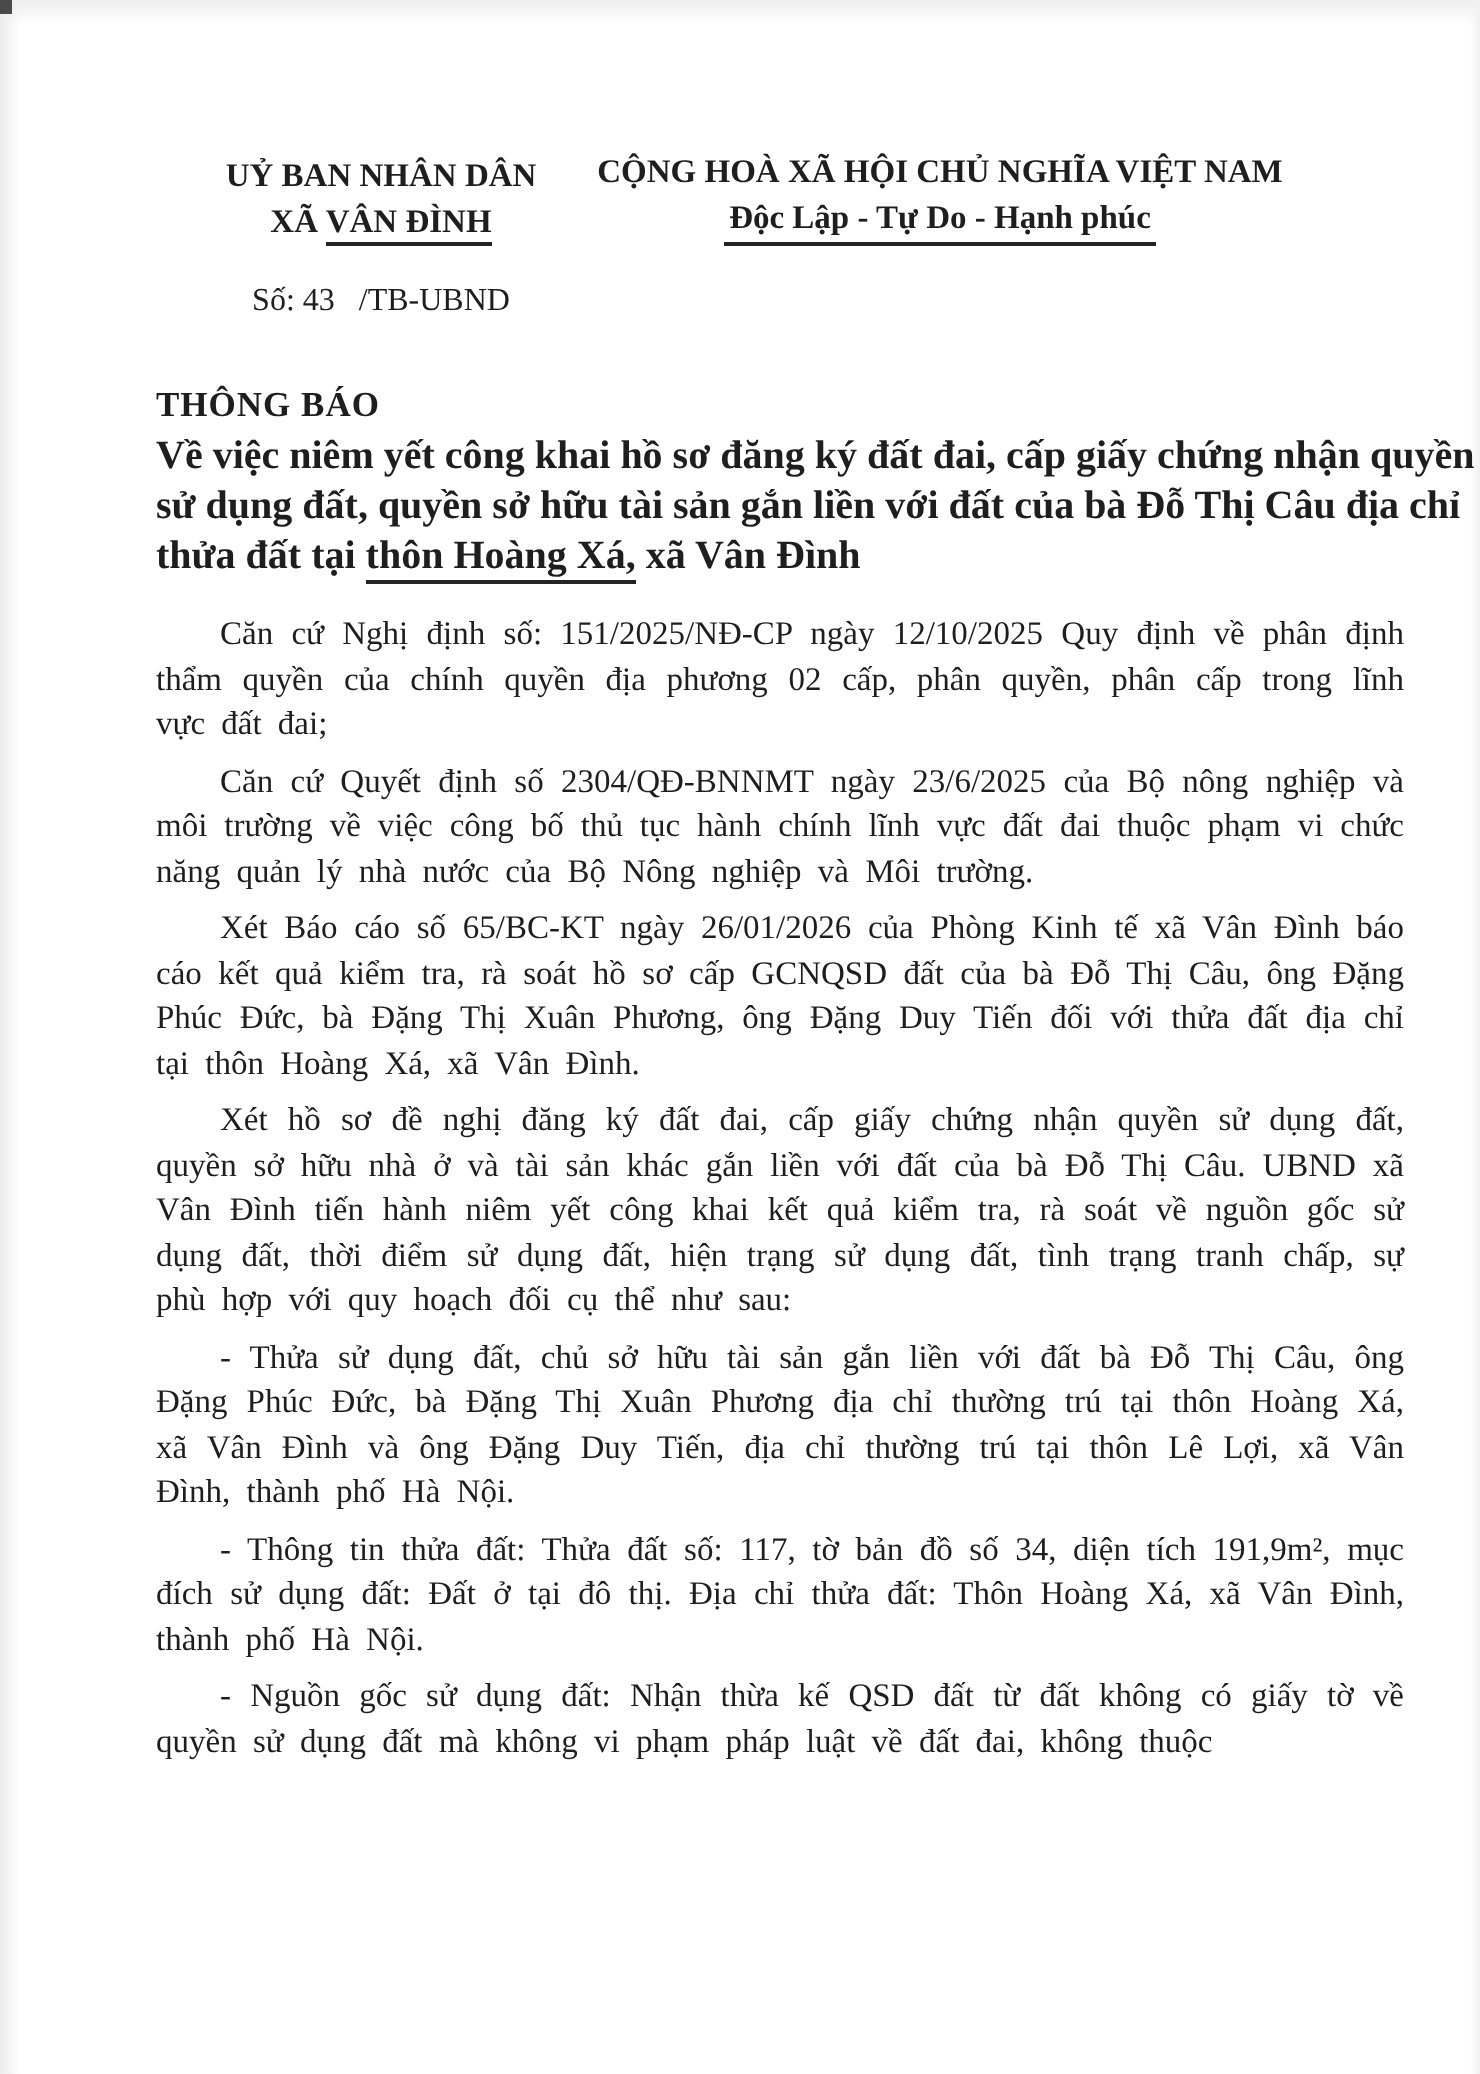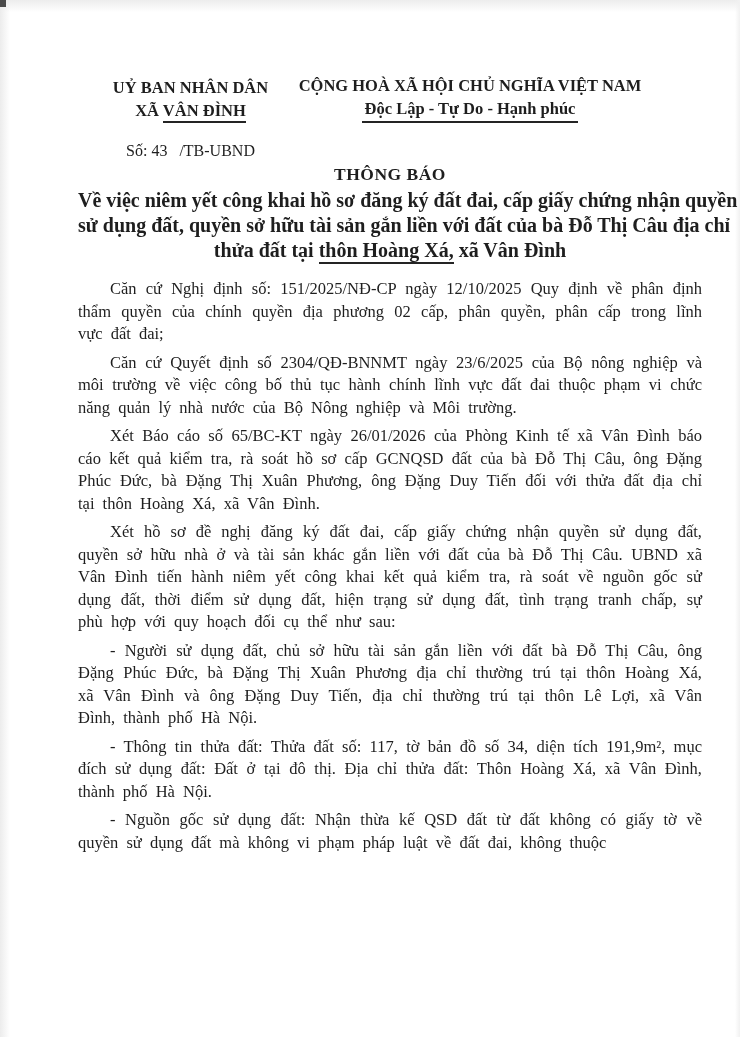--- a/index.html
+++ b/index.html
@@ -86,22 +86,21 @@
     line-height: 22px;
   }
   .place-date {
     font-size: 16.5px;
     line-height: 22px;
     font-style: italic;
   }
 
   
   .title-block {
-    margin-top: 0;
-    text-align: center;
+    margin-top: 28px;
   }
   .doc-title {
     font-weight: bold;
     font-size: 17.5px;
     line-height: 24px;
     letter-spacing: 0.5px;
   }
   .doc-subject {
     margin-top: 2px;
     font-weight: bold;
@@ -158,19 +157,19 @@
         <div class="subj-line">sử dụng đất, quyền sở hữu tài sản gắn liền với đất của bà Đỗ Thị Câu địa chỉ</div>
         <div class="subj-line"><span>thửa đất tại </span><span class="u-part">thôn Hoàng Xá,</span><span> xã Vân Đình</span></div>
       </div>
     </div>
 
     <div class="body-text">
       <p class="body-para">Căn cứ Nghị định số: 151/2025/NĐ-CP ngày 12/10/2025 Quy định về phân định thẩm quyền của chính quyền địa phương 02 cấp, phân quyền, phân cấp trong lĩnh vực đất đai;</p>
       <p class="body-para">Căn cứ Quyết định số 2304/QĐ-BNNMT ngày 23/6/2025 của Bộ nông nghiệp và môi trường về việc công bố thủ tục hành chính lĩnh vực đất đai thuộc phạm vi chức năng quản lý nhà nước của Bộ Nông nghiệp và Môi trường.</p>
       <p class="body-para">Xét Báo cáo số 65/BC-KT ngày 26/01/2026 của Phòng Kinh tế xã Vân Đình báo cáo kết quả kiểm tra, rà soát hồ sơ cấp GCNQSD đất của bà Đỗ Thị Câu, ông Đặng Phúc Đức, bà Đặng Thị Xuân Phương, ông Đặng Duy Tiến đối với thửa đất địa chỉ tại thôn Hoàng Xá, xã Vân Đình.</p>
       <p class="body-para">Xét hồ sơ đề nghị đăng ký đất đai, cấp giấy chứng nhận quyền sử dụng đất, quyền sở hữu nhà ở và tài sản khác gắn liền với đất của bà Đỗ Thị Câu. UBND xã Vân Đình tiến hành niêm yết công khai kết quả kiểm tra, rà soát về nguồn gốc sử dụng đất, thời điểm sử dụng đất, hiện trạng sử dụng đất, tình trạng tranh chấp, sự phù hợp với quy hoạch đối cụ thể như sau:</p>
-      <p class="body-para">- Người sử dụng đất, chủ sở hữu tài sản gắn liền với đất bà Đỗ Thị Câu, ông Đặng Phúc Đức, bà Đặng Thị Xuân Phương địa chỉ thường trú tại thôn Hoàng Xá, xã Vân Đình và ông Đặng Duy Tiến, địa chỉ thường trú tại thôn Lê Lợi, xã Vân Đình, thành phố Hà Nội.</p>
+      <p class="body-para">- Thửa sử dụng đất, chủ sở hữu tài sản gắn liền với đất bà Đỗ Thị Câu, ông Đặng Phúc Đức, bà Đặng Thị Xuân Phương địa chỉ thường trú tại thôn Hoàng Xá, xã Vân Đình và ông Đặng Duy Tiến, địa chỉ thường trú tại thôn Lê Lợi, xã Vân Đình, thành phố Hà Nội.</p>
       <p class="body-para">- Thông tin thửa đất: Thửa đất số: 117, tờ bản đồ số 34, diện tích 191,9m², mục đích sử dụng đất: Đất ở tại đô thị. Địa chỉ thửa đất: Thôn Hoàng Xá, xã Vân Đình, thành phố Hà Nội.</p>
       <p class="body-para">- Nguồn gốc sử dụng đất: Nhận thừa kế QSD đất từ đất không có giấy tờ về quyền sử dụng đất mà không vi phạm pháp luật về đất đai, không thuộc</p>
     </div>
 
   </div>
 </div>
 
 </body></html>

